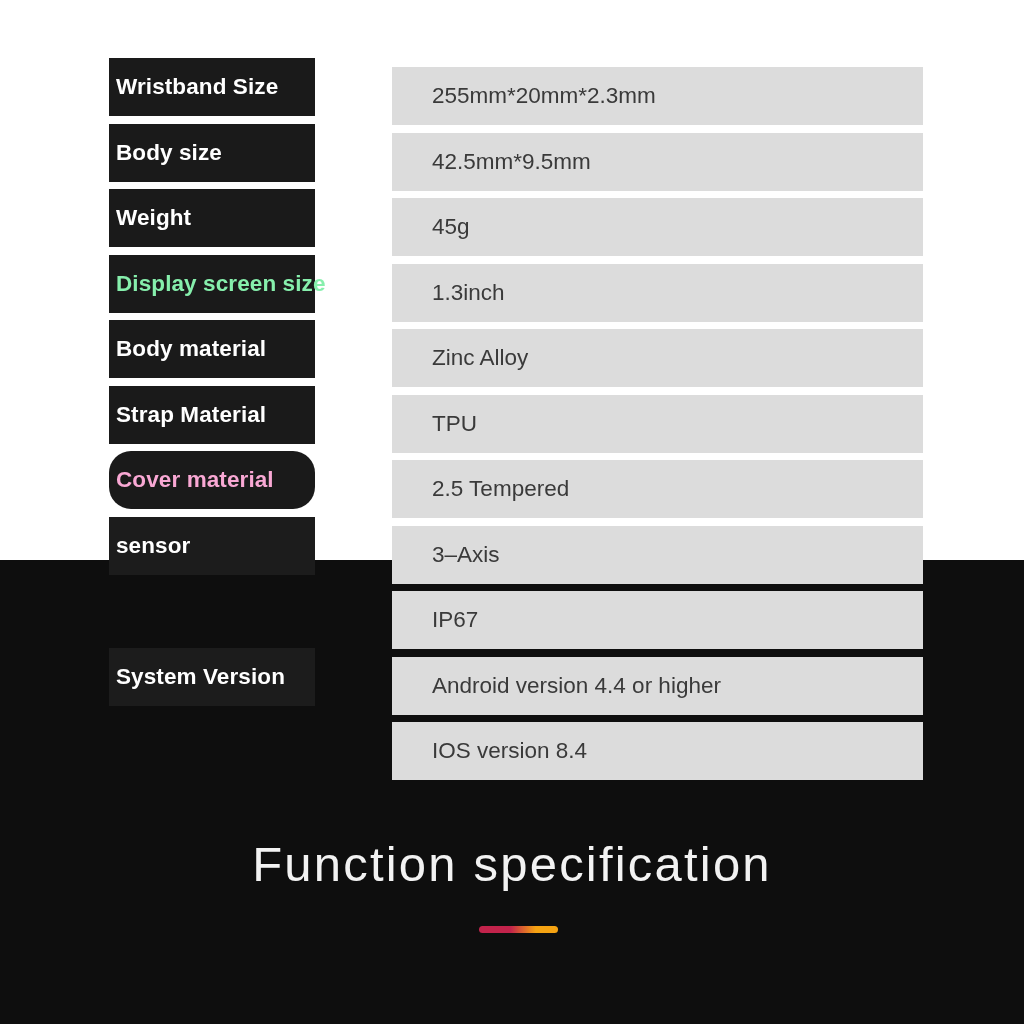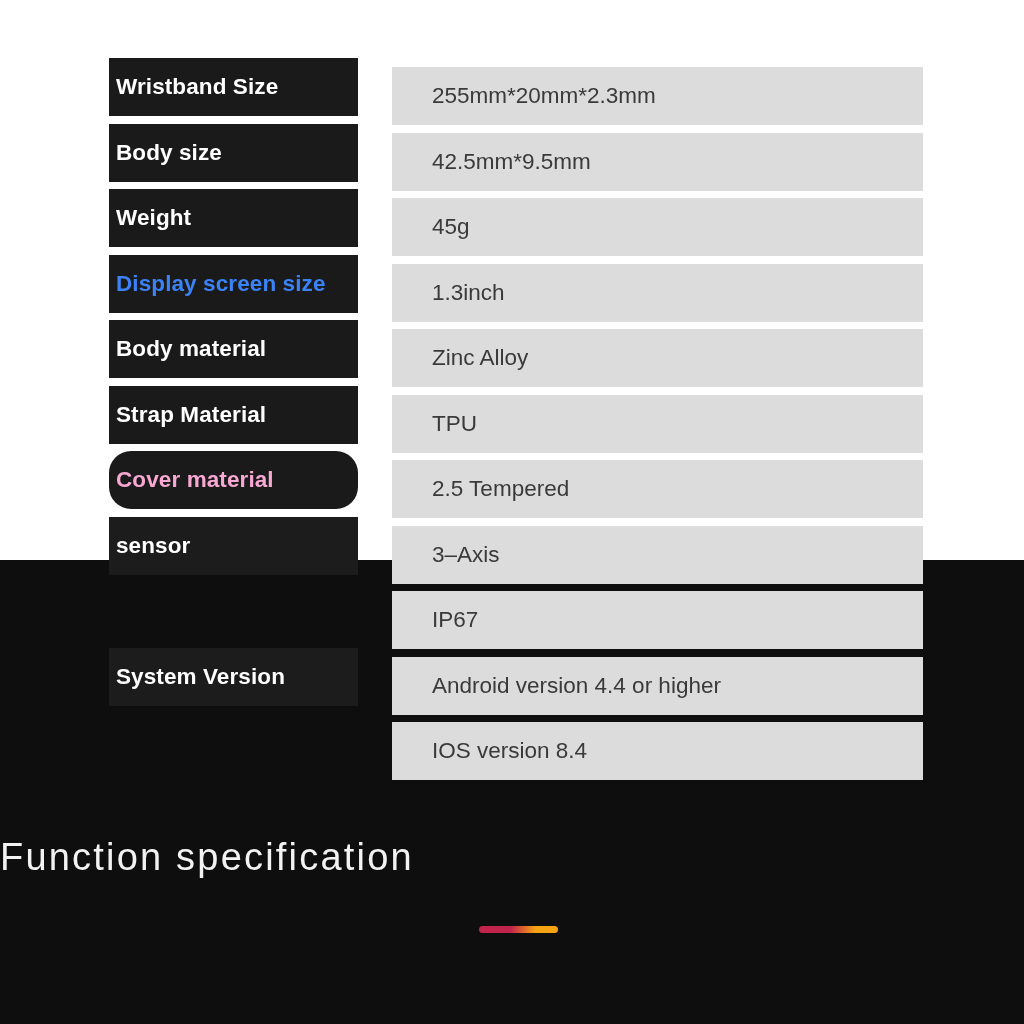--- a/index.html
+++ b/index.html
@@ -43,21 +43,21 @@
   .spec-row {
     position: absolute;
     left: 0;
     width: 1024px;
     height: 58px;
   }
 
   .spec-label {
     position: absolute;
     left: 109px;
-    width: 249px;
+    width: 206px;
     height: 58px;
     background: #1c1c1c;
     color: #ffffff;
     font-size: 22.5px;
     font-weight: bold;
     letter-spacing: 0.1px;
     display: flex;
     align-items: center;
     padding-left: 7px;
     box-sizing: border-box;
@@ -87,23 +87,23 @@
 
   
   .spec-value { top: 9px; }
 
   
   #footer-heading {
     position: absolute;
     left: 0;
     top: 836px;
     width: 1024px;
-    text-align: left;
+    text-align: center;
     color: #f2f2f2;
-    font-size: 38px;
+    font-size: 49px;
     font-weight: normal;
     letter-spacing: 2.2px;
     white-space: nowrap;
   }
 
   #accent-bar {
     position: absolute;
     left: 479px;
     top: 926px;
     width: 79px;
@@ -125,21 +125,21 @@
       </div>
       <div class="spec-row on-light" style="top: 123.5px;">
         <div class="spec-label" style="color: rgb(255, 255, 255);">Body size</div>
         <div class="spec-value" style="background: rgb(220, 220, 220); color: rgb(58, 58, 58);">42.5mm*9.5mm</div>
       </div>
       <div class="spec-row on-light" style="top: 189px;">
         <div class="spec-label" style="color: rgb(255, 255, 255);">Weight</div>
         <div class="spec-value" style="background: rgb(220, 220, 220); color: rgb(58, 58, 58);">45g</div>
       </div>
       <div class="spec-row on-light" style="top: 254.5px;">
-        <div class="spec-label" style="color: #3b82f6;">Display screen size</div>
+        <div class="spec-label" style="color: #86efac;">Display screen size</div>
         <div class="spec-value" style="background: rgb(220, 220, 220); color: rgb(58, 58, 58);">1.3inch</div>
       </div>
       <div class="spec-row on-light" style="top: 385.5px;">
         <div class="spec-label" style="color: rgb(255, 255, 255);">Strap Material</div>
         <div class="spec-value" style="background: rgb(220, 220, 220); color: rgb(58, 58, 58);">TPU</div>
       </div>
       <div class="spec-row on-light" style="top: 320px;">
         <div class="spec-label" style="color: rgb(255, 255, 255);">Body material</div>
         <div class="spec-value" style="background: rgb(220, 220, 220); color: rgb(58, 58, 58);">Zinc Alloy</div>
       </div>

